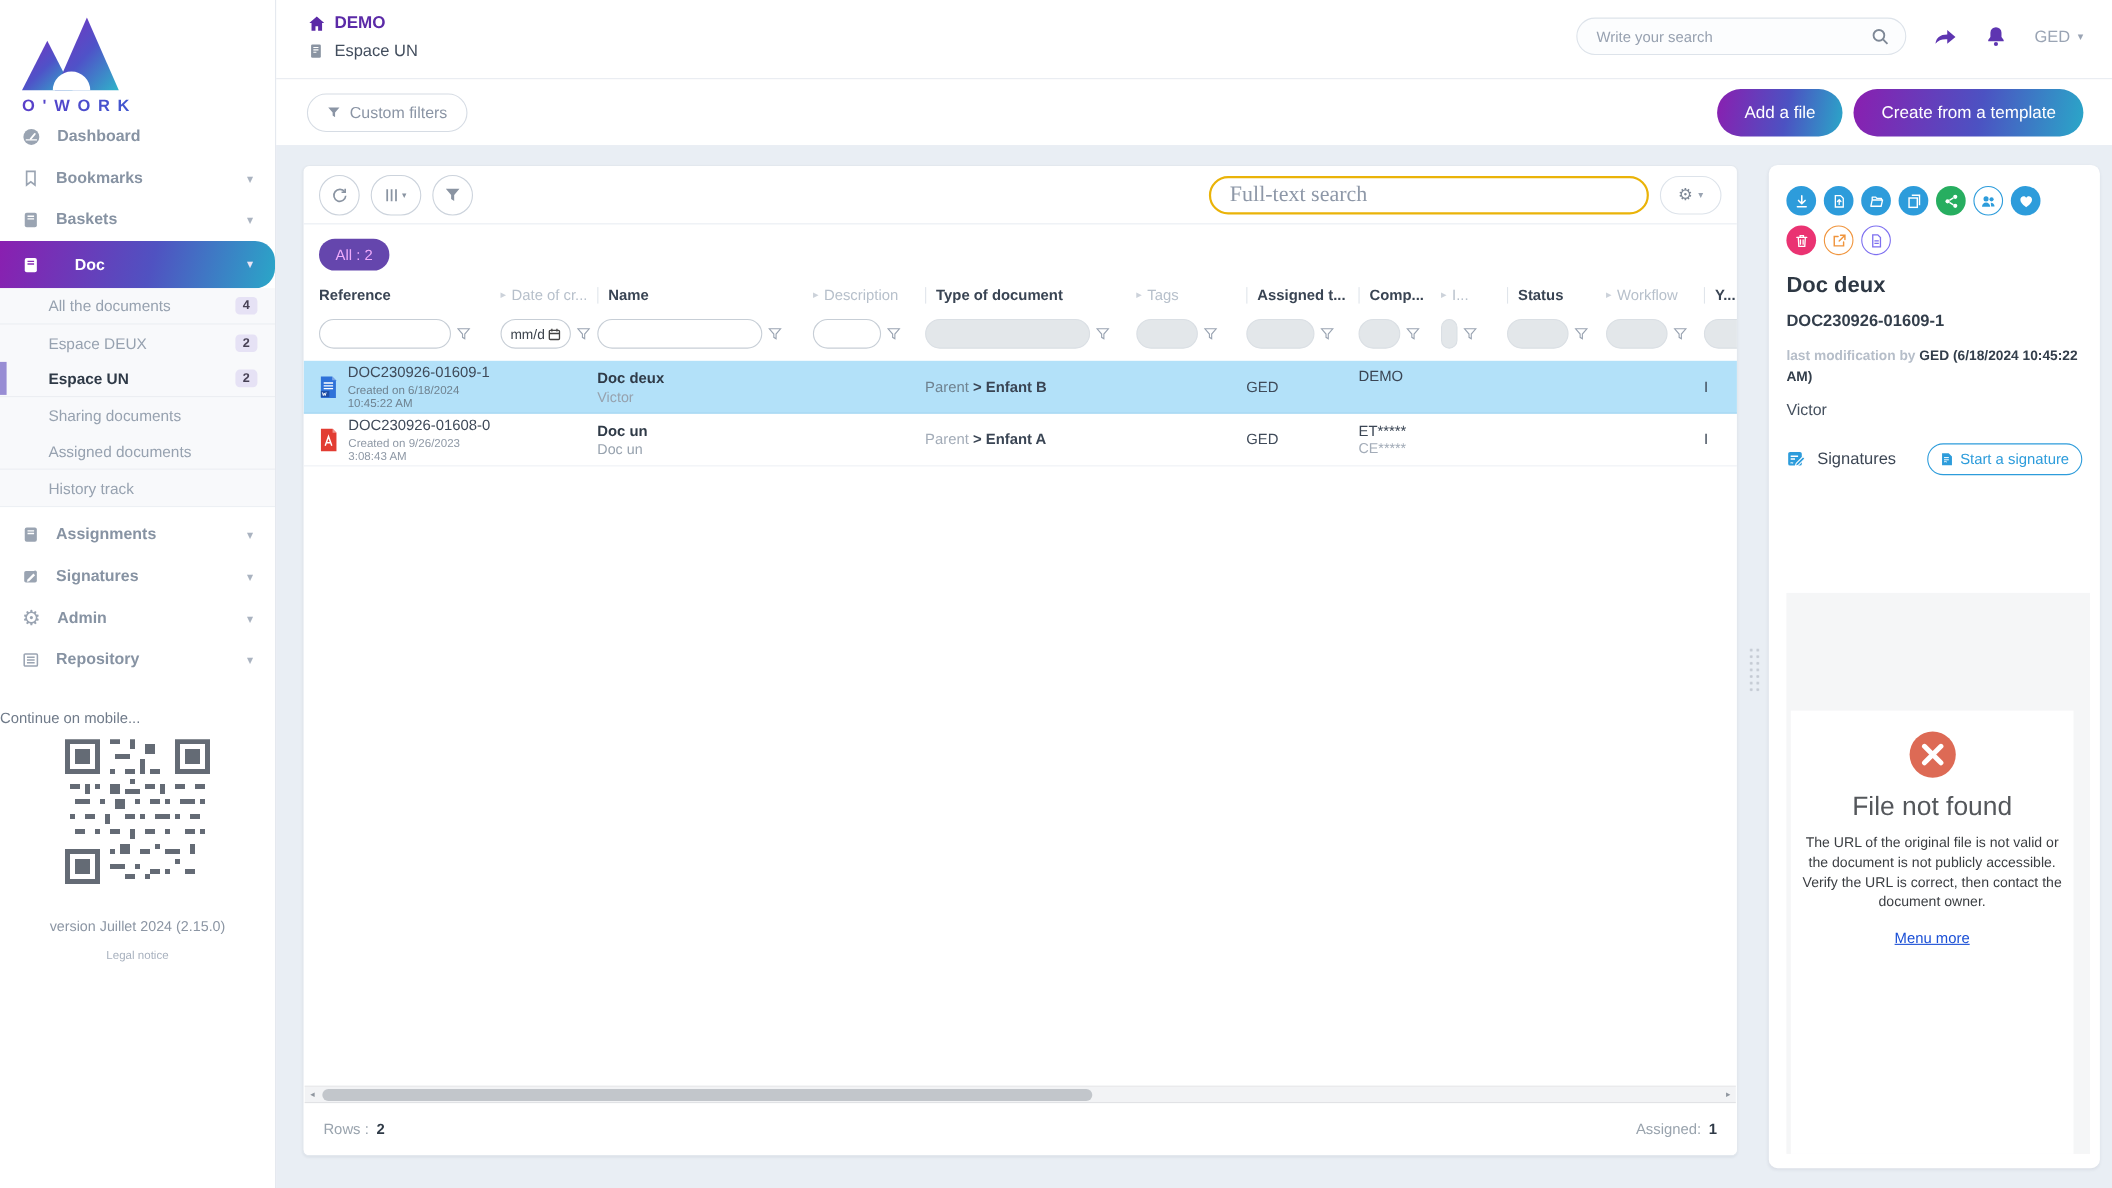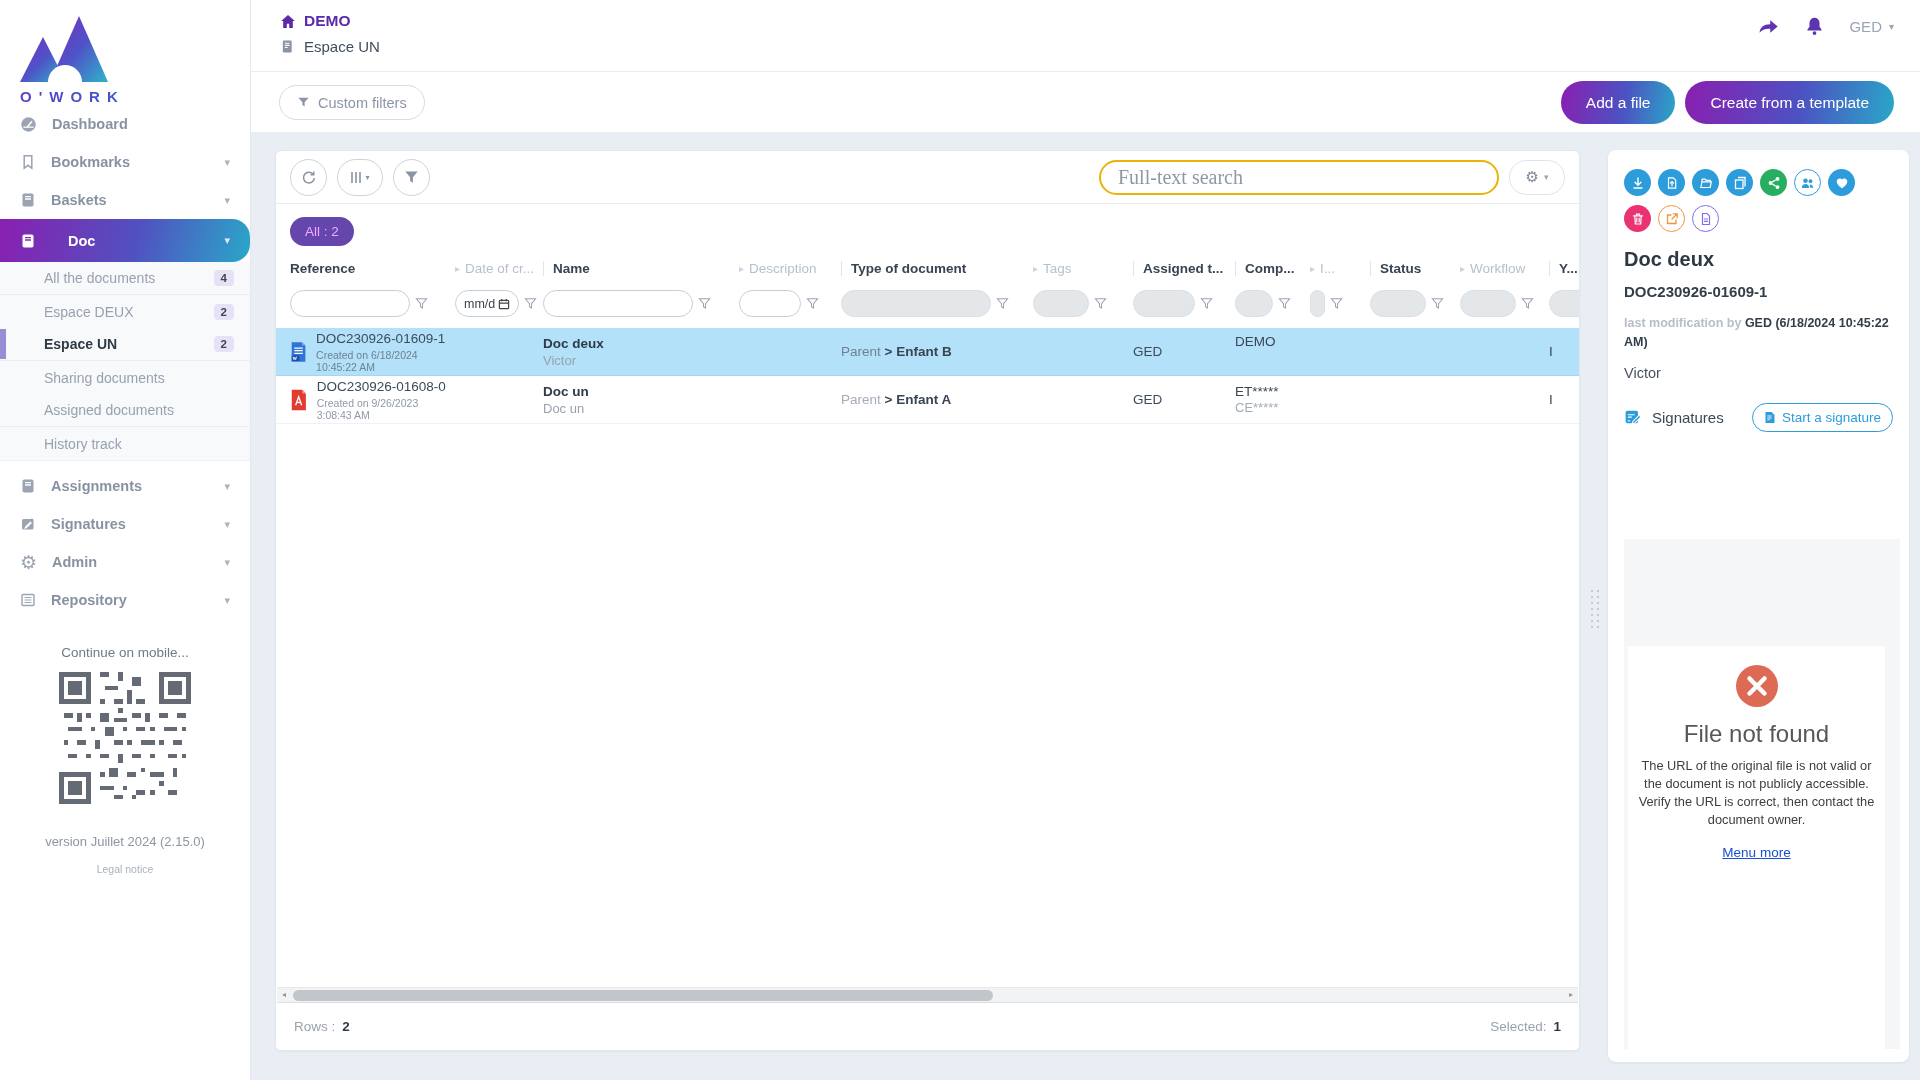--- a/index.html
+++ b/index.html
@@ -17,21 +17,21 @@
   .nitem { height:38px; display:flex; align-items:center; gap:15px; padding:0 20px; color:#8793a3; font-size:14.5px; font-weight:600; cursor:pointer; }
   .nitem .chev { margin-left:auto; color:#aab3c0; font-size:11px; }
   .doc-active { height:43px; background:linear-gradient(105deg,#8a1fb0 0%,#5052c1 55%,#2aa7c8 100%); border-radius:0 18px 18px 0; color:#fff; display:flex; align-items:center; gap:32px; padding:0 20px; font-weight:bold; font-size:14.5px; cursor:pointer; }
   .doc-active .chev { margin-left:auto; font-size:11px; color:#eae4f5; }
   .submenu { background:#f8f9fb; border-bottom:1px solid #edf0f4; }
   .sitem { height:33px; display:flex; align-items:center; padding:0 16px 0 44px; color:#97a2b0; font-size:14px; position:relative; cursor:pointer; }
   .sitem.divided { border-bottom:1px solid #eceef2; }
   .sitem.active { color:#2f3a47; font-weight:bold; }
   .sitem.active::before { content:''; position:absolute; left:0; top:1px; bottom:1px; width:6px; background:#988dd4; }
   .sbadge { margin-left:auto; background:#e6e2f5; color:#474155; font-size:11.5px; font-weight:600; padding:2px 7px; border-radius:4px; }
-  .mobile-note { text-align:center; color:#6f7a89; font-size:13.5px; margin-top:26px; }
+  .mobile-note { color:#6f7a89; font-size:13.5px; margin-top:26px; }
   .qrwrap { display:flex; justify-content:center; margin-top:12px; }
   .version { text-align:center; color:#8c96a4; font-size:13px; margin-top:30px; }
   .legal { text-align:center; color:#a9b2bf; font-size:10.5px; margin-top:14px; text-decoration:none; display:block; cursor:pointer; }
 
   
   .tophead { position:absolute; left:251px; top:0; right:0; height:71px; background:#fff; }
   .crumbs { position:absolute; left:29px; top:12px; }
   .crumb1 { display:flex; align-items:center; gap:8px; color:#5b2aa7; font-weight:bold; font-size:15.5px; }
   .crumb2 { display:flex; align-items:center; gap:10px; color:#424d5d; font-size:15px; margin-top:8px; }
   .hright { position:absolute; right:26px; top:16px; display:flex; align-items:center; gap:24px; }
@@ -324,20 +324,27 @@
     </div>
     <div class="crumb2">
       <svg width="14" height="15" viewBox="0 0 15 15">
           <rect x="3" y="1" width="9.5" height="13" rx="1.3" fill="#8a94a2"></rect>
           <path d="M5.2 4h5M5.2 6.3h5M5.2 8.6h3" stroke="#fff" stroke-width="1.1"></path>
         </svg>
       <span>Espace UN</span>
     </div>
   </div>
   <div class="hright">
+    <div class="searchpill">
+      <input type="text" placeholder="Write your search" style="">
+      <svg width="17" height="17" viewBox="0 0 16 16">
+          <circle cx="6.7" cy="6.7" r="4.6" fill="none" stroke="#7e8896" stroke-width="1.6"></circle>
+          <path d="M10.2 10.2 14 14" stroke="#7e8896" stroke-width="1.6"></path>
+        </svg>
+    </div>
     <svg width="23" height="20" viewBox="0 0 20 17">
       <path d="M11.5 7V3.6L18 9l-6.5 5.4v-3.5C7.3 10.6 4.5 11.8 2.2 14.3 2.8 9.7 5.6 7 11.5 7z" fill="#5e35b1"></path>
     </svg>
     <svg width="21" height="20" viewBox="0 0 20 19">
       <path d="M10 1.6a4.8 4.8 0 0 1 4.8 4.8v3.8l1.9 2.6v.9H3.3v-.9l1.9-2.6V6.4A4.8 4.8 0 0 1 10 1.6z" fill="#5e35b1"></path>
       <circle cx="10" cy="16.2" r="1.8" fill="#5e35b1"></circle>
     </svg>
     <div class="usermenu">
       <span>GED</span>
       <span class="chev">▾</span>
@@ -608,21 +615,21 @@
     <span class="harrow">◂</span>
     <div class="hthumb"></div>
     <div class="hspacer"></div>
     <span class="harrow">▸</span>
   </div>
 
   <div class="tfoot">
     <span>Rows :</span>
     <b>2</b>
     <span class="right">
-      <span>Selected:</span>
+      <span>Assigned:</span>
       <b>1</b>
     </span>
   </div>
 </div>
 
 <div class="draghandle"></div>
 
 <div class="panelcard">
   <div class="icorow">
     <button class="cic blue">

